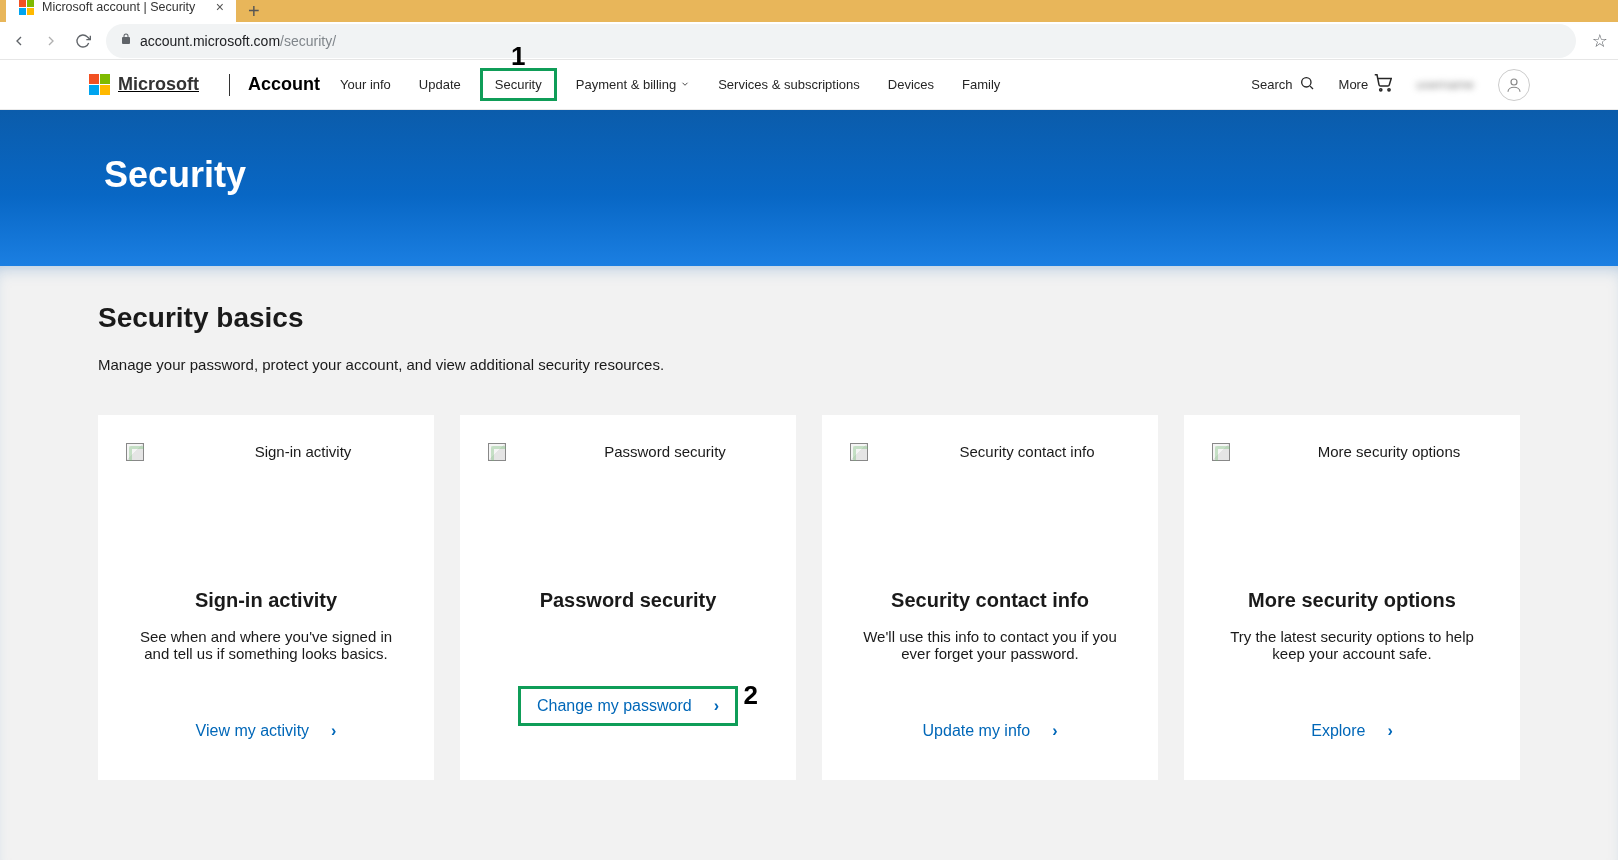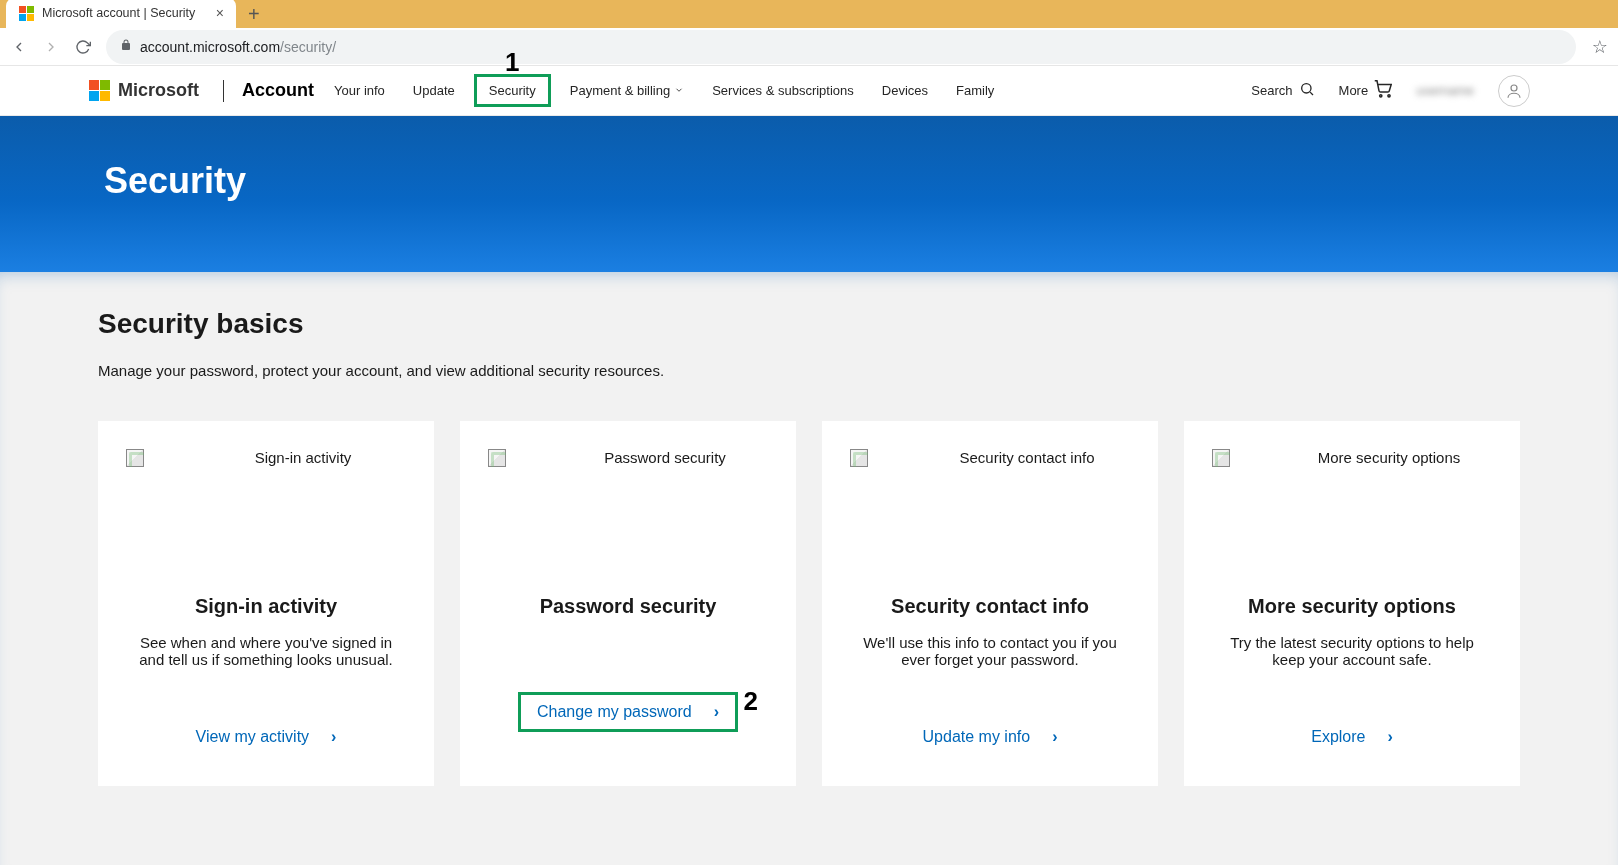--- a/index.html
+++ b/index.html
@@ -1,38 +1,38 @@
 <!DOCTYPE html>
 <html><head>
 <meta charset="utf-8">
 <style>
   * { margin:0; padding:0; box-sizing:border-box; font-family:"Segoe UI", Arial, sans-serif; }
   body { width:1618px; background:#fff; }
 
   
-  .chrome-top { background:#e8b65a; height:28px; display:flex; align-items:flex-end; padding-left:6px; position:relative; }
+  .chrome-top { background:#e8b65a; height:22px; display:flex; align-items:flex-end; padding-left:6px; position:relative; }
   .tab { background:#fff; border-top-left-radius:8px; border-top-right-radius:8px; height:30px; min-width:230px; display:flex; align-items:center; padding:0 12px; font-size:12.5px; color:#333; gap:8px; position:relative; }
   .favicon { width:16px; height:16px; display:inline-flex; flex-wrap:wrap; }
   .favicon span { width:7px; height:7px; margin:0.5px; }
   .fv-r{background:#f25022;} .fv-g{background:#7fba00;} .fv-b{background:#00a4ef;} .fv-y{background:#ffb900;}
   .tab .close { margin-left:auto; font-size:14px; color:#555; cursor:pointer; }
   .new-tab { color:#555; font-size:20px; padding:0 12px; align-self:center; cursor:pointer; }
 
   
   .url-row { height:38px; background:#fff; border-bottom:1px solid #e6e6e6; display:flex; align-items:center; padding:0 10px; gap:14px; color:#555; }
   .nav-icon { width:18px; height:18px; display:flex; align-items:center; justify-content:center; cursor:pointer; }
   .omnibox { flex:1; display:flex; align-items:center; background:#f1f3f4; border-radius:20px; height:34px; padding:0 14px; font-size:14px; color:#333; max-width:1470px; gap:8px; }
   .omnibox .lock { font-size:12px; color:#5f6368;}
   .url-text .domain-part { color:#202124; }
   .url-text .path-part { color:#80868b; }
   .star { color:#5f6368; font-size:18px; margin-left:auto; cursor:pointer; }
 
   
   .site-header { height:50px; display:flex; align-items:center; padding:0 88px; border-bottom:1px solid #eaeaea; font-size:13px; }
-  .ms-logo { display:flex; align-items:flex-start; gap:8px; margin-right:20px; }
+  .ms-logo { display:flex; align-items:flex-start; gap:8px; margin-right:26px;text-decoration:underline; }
   .ms-logo .ms-grid { width:22px; height:22px; display:flex; flex-wrap:wrap; }
   .ms-logo .ms-grid span { width:10px; height:10px; margin:0.5px; }
   .ms-logo .word { font-size:18px; font-weight:600; color:#333; }
   .divider { width:1px; height:22px; background:#333; margin:0 18px 0 4px; }
   .account-word { font-size:18px; font-weight:600; color:#000; margin-right:16px; }
   .nav-items { display:flex; gap:20px; align-items:center; }
   .nav-item { color:#262626; font-size:13px; cursor:pointer; padding:6px 4px; display:flex; align-items:center; gap:4px; }
   .nav-item.active { outline:3px solid #0f9d58; outline-offset:2px; padding:4px 10px; }
   .header-right { margin-left:auto; display:flex; align-items:center; gap:24px; }
   .hr-item { display:flex; align-items:center; gap:6px; font-size:13px; cursor:pointer; color:#262626; }
@@ -177,21 +177,21 @@
     <p class="section-sub">Manage your password, protect your account, and view additional security resources.</p>
 
     <div class="cards">
 
       <div class="card">
         <div class="card-top">
           <span class="broken-img"></span>
           <span class="card-top-label">Sign-in activity</span>
         </div>
         <div class="card-title">Sign-in activity</div>
-        <div class="card-text">See when and where you've signed in and tell us if something looks unusual.</div>
+        <div class="card-text">See when and where you've signed in and tell us if something looks basics.</div>
         <a class="card-link">
           <span>View my activity</span>
           <span class="chevron">›</span>
         </a>
       </div>
 
       <div class="card rel">
         <div class="card-top">
           <span class="broken-img"></span>
           <span class="card-top-label">Password security</span>

